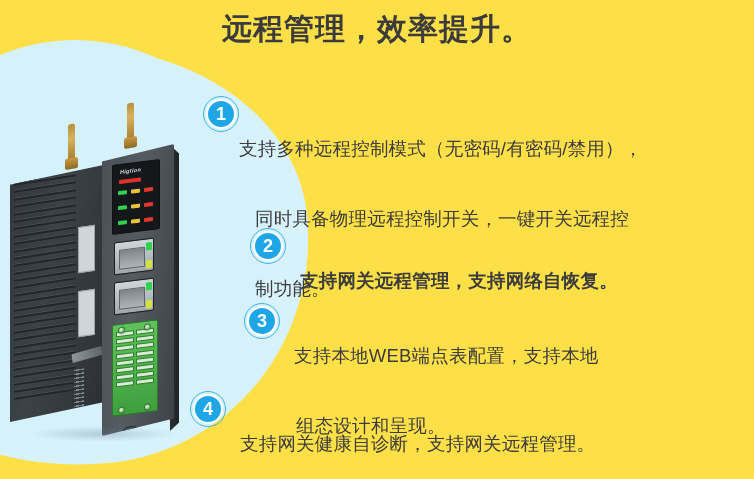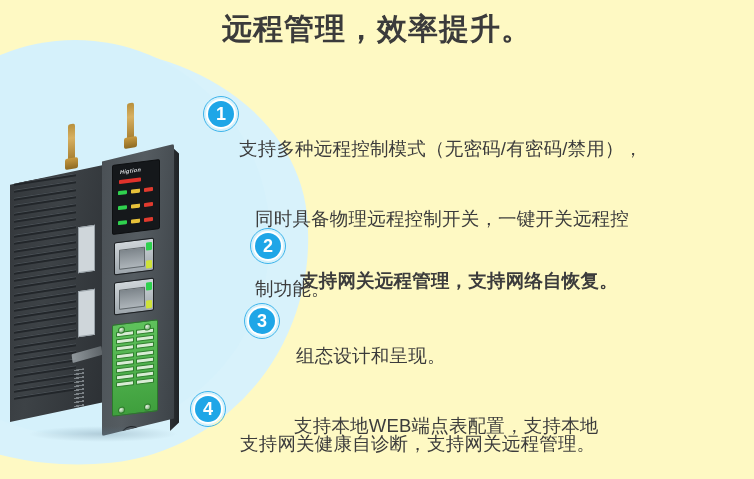--- a/index.html
+++ b/index.html
@@ -5,21 +5,21 @@
   * { box-sizing: border-box; margin: 0; padding: 0; }
   html, body {
     width: 754px; height: 479px;
     overflow: hidden;
     background: #f7f7f7;
     font-family: "Liberation Sans", "DejaVu Sans", sans-serif;
   }
   #stage {
     position: relative;
     width: 754px; height: 479px;
-    background: #fef9c3;
+    background: #fde047;
     overflow: hidden;
   }
 
   
   #bg-blob {
     position: absolute;
     left: -170px; top: 46px;
     width: 480px; height: 420px;
     background: #d8f2fb;
     border-radius: 48% 52% 46% 54% / 50% 46% 54% 50%;
@@ -480,22 +480,22 @@
     </div>
   </div>
 
   <div class="feature" id="feature-3">
     <div class="badge">
       <span class="ring-outer"></span>
       <span class="ring-gap"></span>
       <span class="disc">3</span>
     </div>
     <div class="ftext">
+      <span class="ln ln1">支持本地WEB端点表配置，支持本地</span>
       <span class="ln ln2">组态设计和呈现。</span>
-      <span class="ln ln1">支持本地WEB端点表配置，支持本地</span>
     </div>
   </div>
 
   <div class="feature" id="feature-4">
     <div class="badge">
       <span class="ring-outer"></span>
       <span class="ring-gap"></span>
       <span class="disc">4</span>
     </div>
     <div class="ftext">

